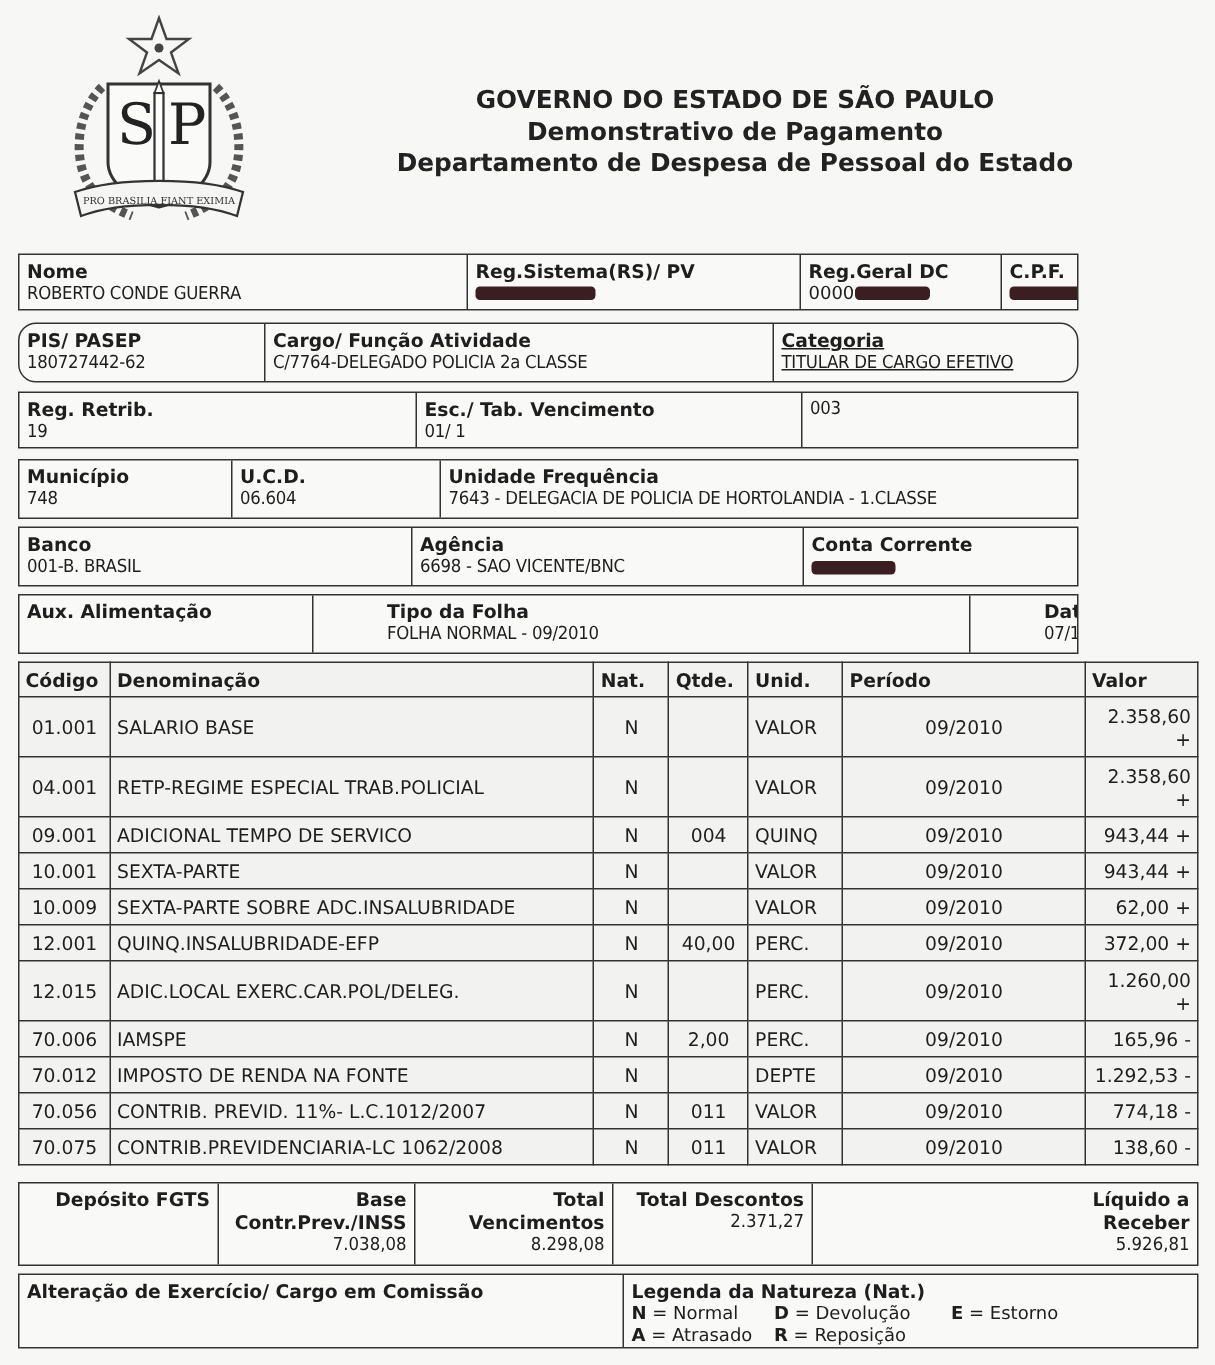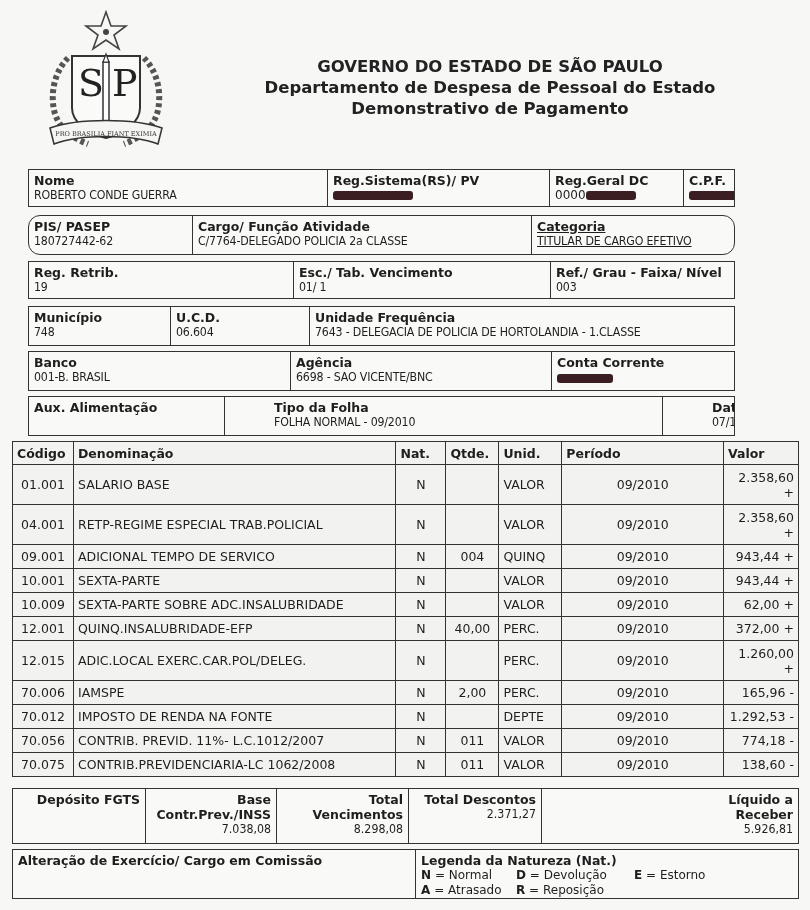--- a/index.html
+++ b/index.html
@@ -3,21 +3,21 @@
 <meta charset="utf-8">
 <style>
   * { box-sizing: border-box; margin: 0; padding: 0; }
   html, body { width: 810px; height: 910px; background: #f7f7f5; overflow: hidden; }
   body { position: relative; font-family: "DejaVu Sans", sans-serif; color: #1e1e1e; font-size: 12px; }
 
   .logo { position: absolute; left: 38px; top: 10px; width: 136px; height: 148px; }
 
   .title-block { position: absolute; left: 250px; top: 56px; width: 480px; text-align: center; font-weight: bold; }
   .title-block div { font-size: 16.5px; line-height: 21px; color: #222; }
-  .row { position: absolute; left: 28px; width: 707px; display: flex; border: 1.5px solid #333; background: #f9f9f7; }
+  .row { position: absolute; left: 12px; width: 707px; display: flex; border: 1.5px solid #333; background: #f9f9f7; }
   .cell { border-right: 1.5px solid #333; padding: 3px 5px; overflow: hidden; white-space: nowrap; }
   .cell:last-child { border-right: none; }
   .lbl { font-weight: bold; font-size: 12.5px; line-height: 15px; display: block; }
   .val { font-family: "DejaVu Sans", sans-serif; font-size: 12px; line-height: 15px; display: block; letter-spacing: -0.2px; transform: scaleX(0.92); transform-origin: left; }
   .redact { display: inline-block; background: #3a1e22; height: 9px; border-radius: 3px; vertical-align: middle; }
 
   table.items { position: absolute; left: 12px; top: 441px; width: 787px; border-collapse: collapse; background: #f2f2f0; }
   table.items th, table.items td { border: 1.5px solid #333; font-size: 12.5px; padding: 1px 4px; height: 24px; }
   table.items th { font-weight: bold; text-align: left; height: 23px; }
   table.items td.c { text-align: center; }
@@ -50,22 +50,22 @@
   <rect x="65" y="52" width="6" height="60" fill="#fff" stroke="#333" stroke-width="1.5"></rect>
   <polygon points="65,52 68,44 71,52" fill="#fff" stroke="#333" stroke-width="1.2"></polygon>
   <rect x="58" y="110" width="20" height="4" fill="#333"></rect>
   <rect x="66" y="114" width="4" height="10" fill="#333"></rect>
   <path d="M12,118 C40,108 96,108 124,118 L120,134 C94,124 42,124 16,134 Z" fill="#f5f5f3" stroke="#333" stroke-width="1.5"></path>
   <text x="68" y="126" text-anchor="middle" font-family="DejaVu Serif, serif" font-size="6.5" fill="#333">PRO BRASILIA FIANT EXIMIA</text>
 </svg>
 
 <div class="title-block">
   <div>GOVERNO DO ESTADO DE SÃO PAULO</div>
+  <div>Demonstrativo de Pagamento</div>
   <div>Departamento de Despesa de Pessoal do Estado</div>
-  <div>Demonstrativo de Pagamento</div>
 </div>
 
 <div class="row" style="top:169px;height:38px;">
   <div class="cell" style="width:299px;">
     <span class="lbl">Nome</span>
     <span class="val">ROBERTO CONDE GUERRA</span>
   </div>
   <div class="cell" style="width:222px;">
     <span class="lbl">Reg.Sistema(RS)/ PV</span>
     <span class="redact" style="width:80px;"></span>
@@ -98,21 +98,20 @@
 <div class="row" style="top:261px;height:38px;">
   <div class="cell" style="width:265px;">
     <span class="lbl">Reg. Retrib.</span>
     <span class="val">19</span>
   </div>
   <div class="cell" style="width:257px;">
     <span class="lbl">Esc./ Tab. Vencimento</span>
     <span class="val">01/ 1</span>
   </div>
   <div class="cell" style="flex:1;">
-    <span class="lbl">Ref./ Grau - Faixa/ Nível</span>
     <span class="val">003</span>
   </div>
 </div>
 
 <div class="row" style="top:306px;height:40px;">
   <div class="cell" style="width:142px;">
     <span class="lbl">Município</span>
     <span class="val">748</span>
   </div>
   <div class="cell" style="width:139px;">

